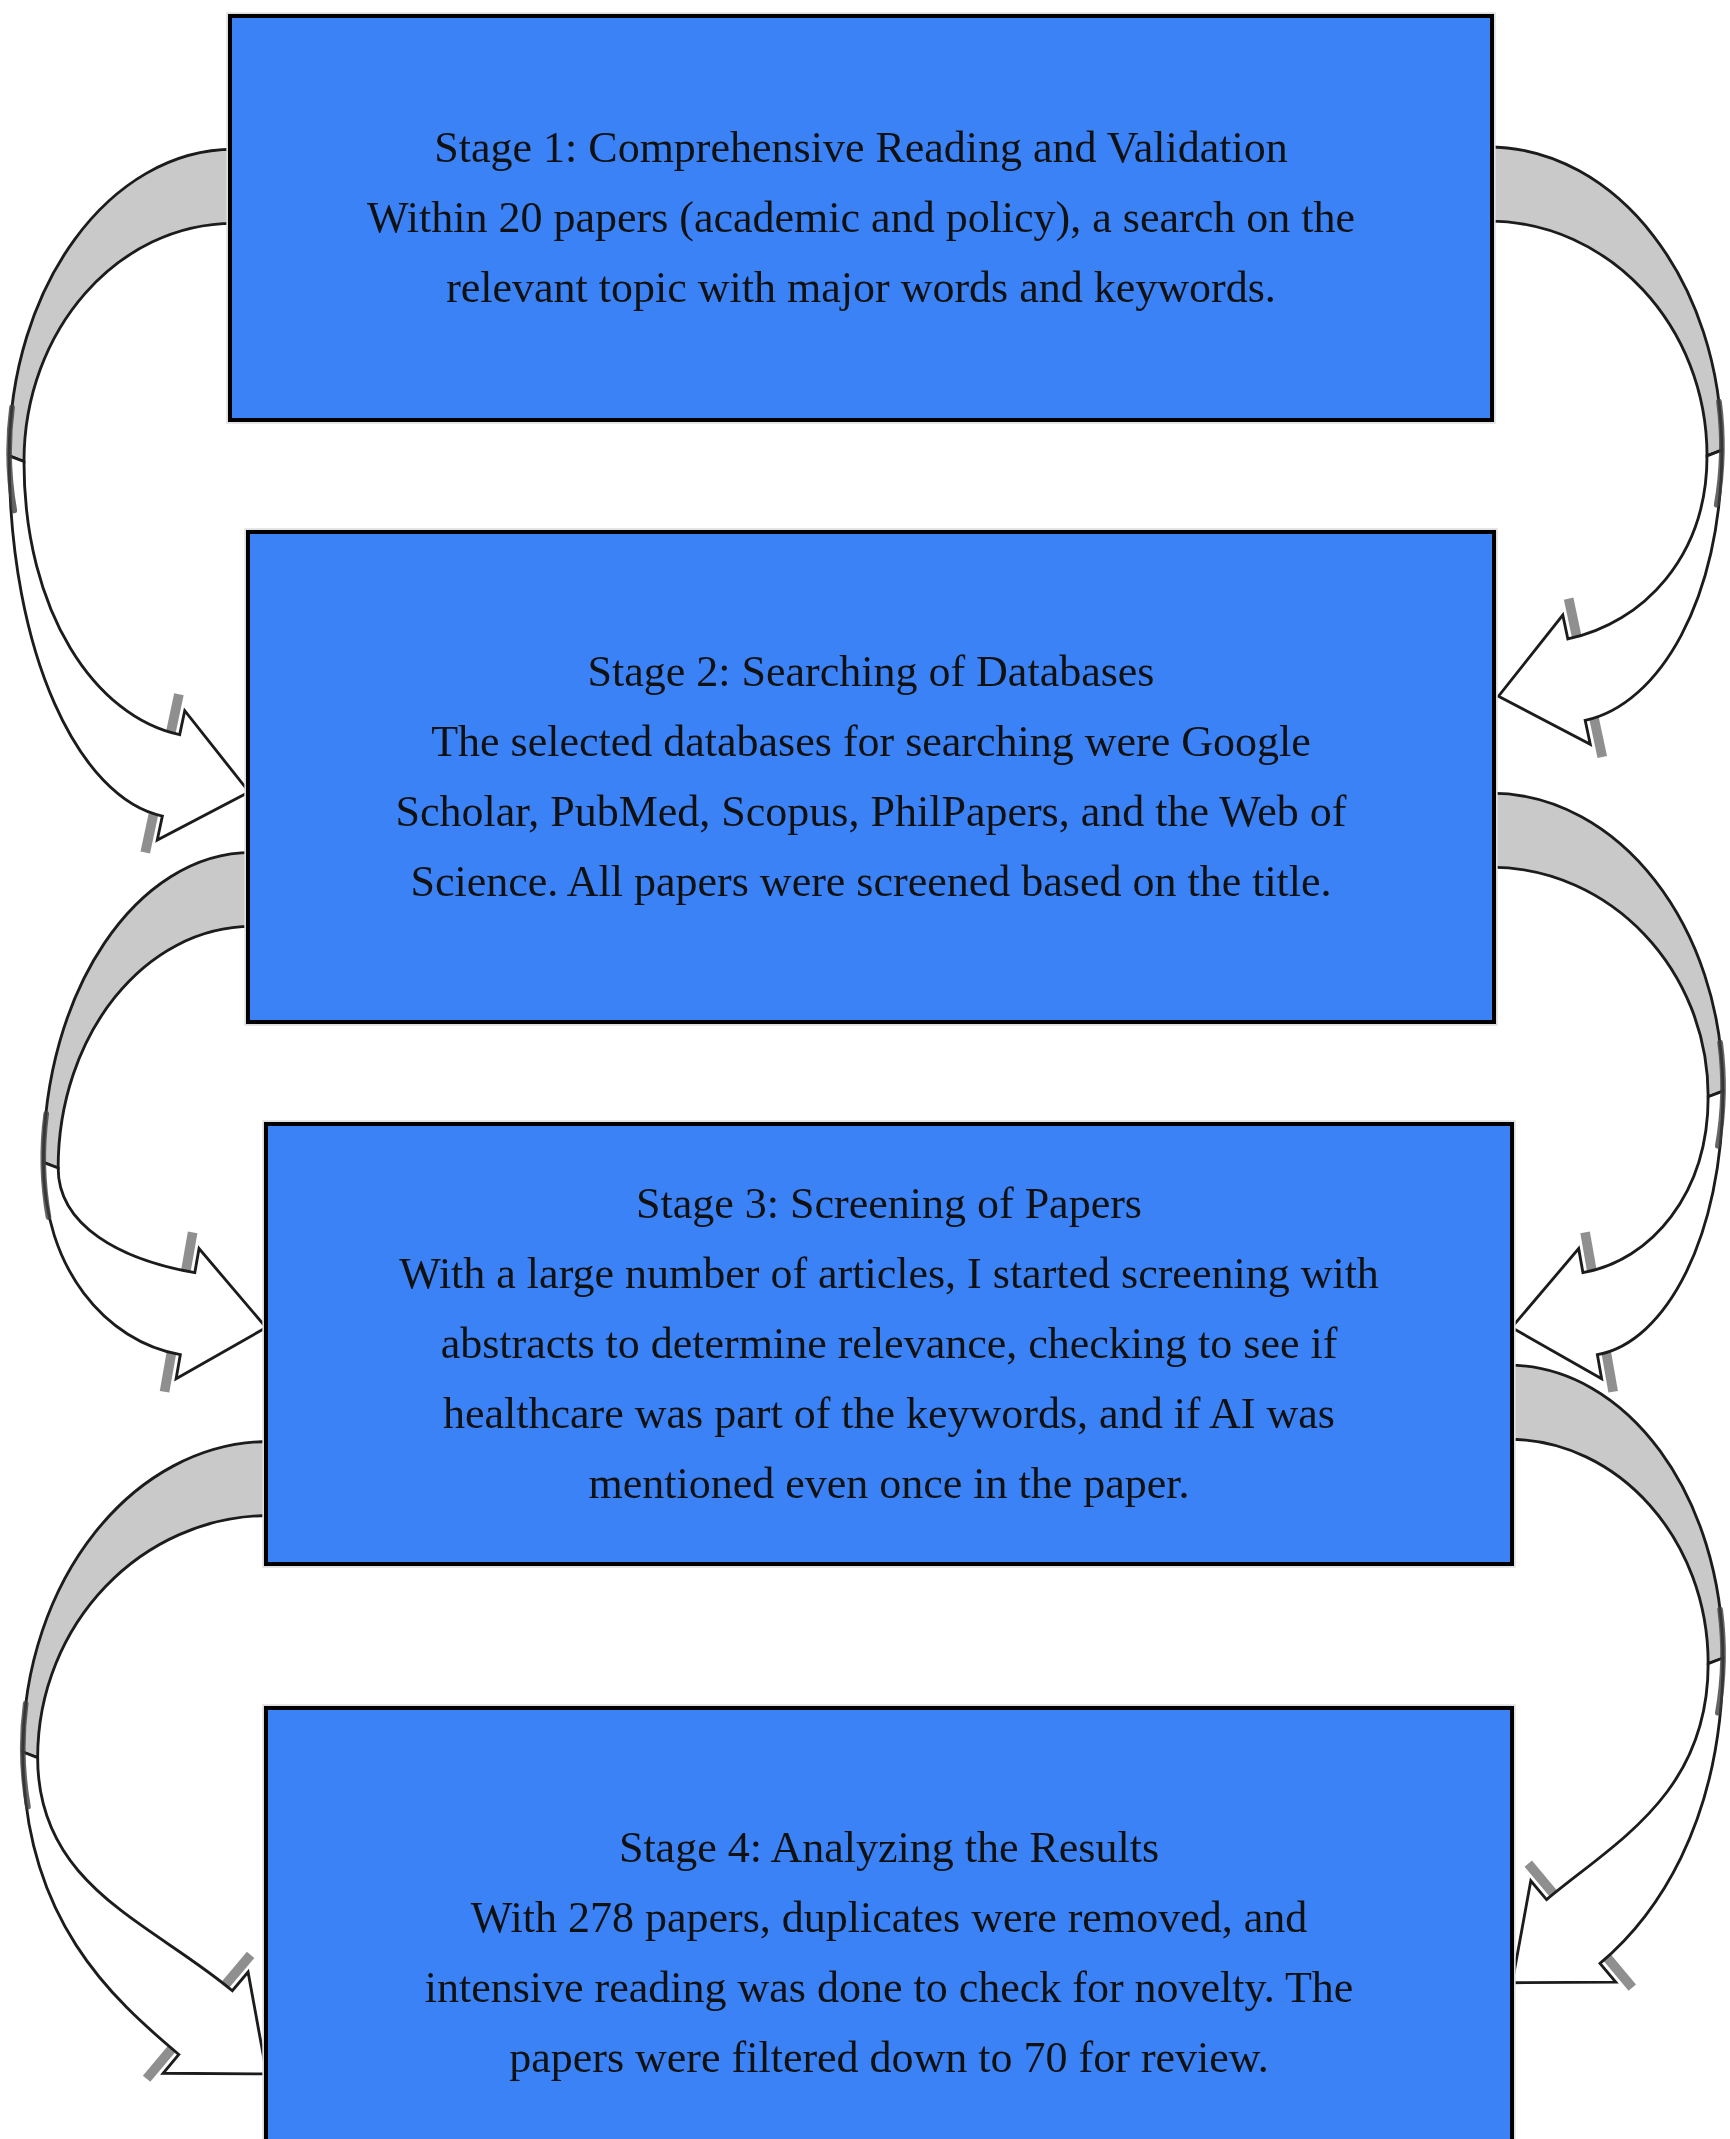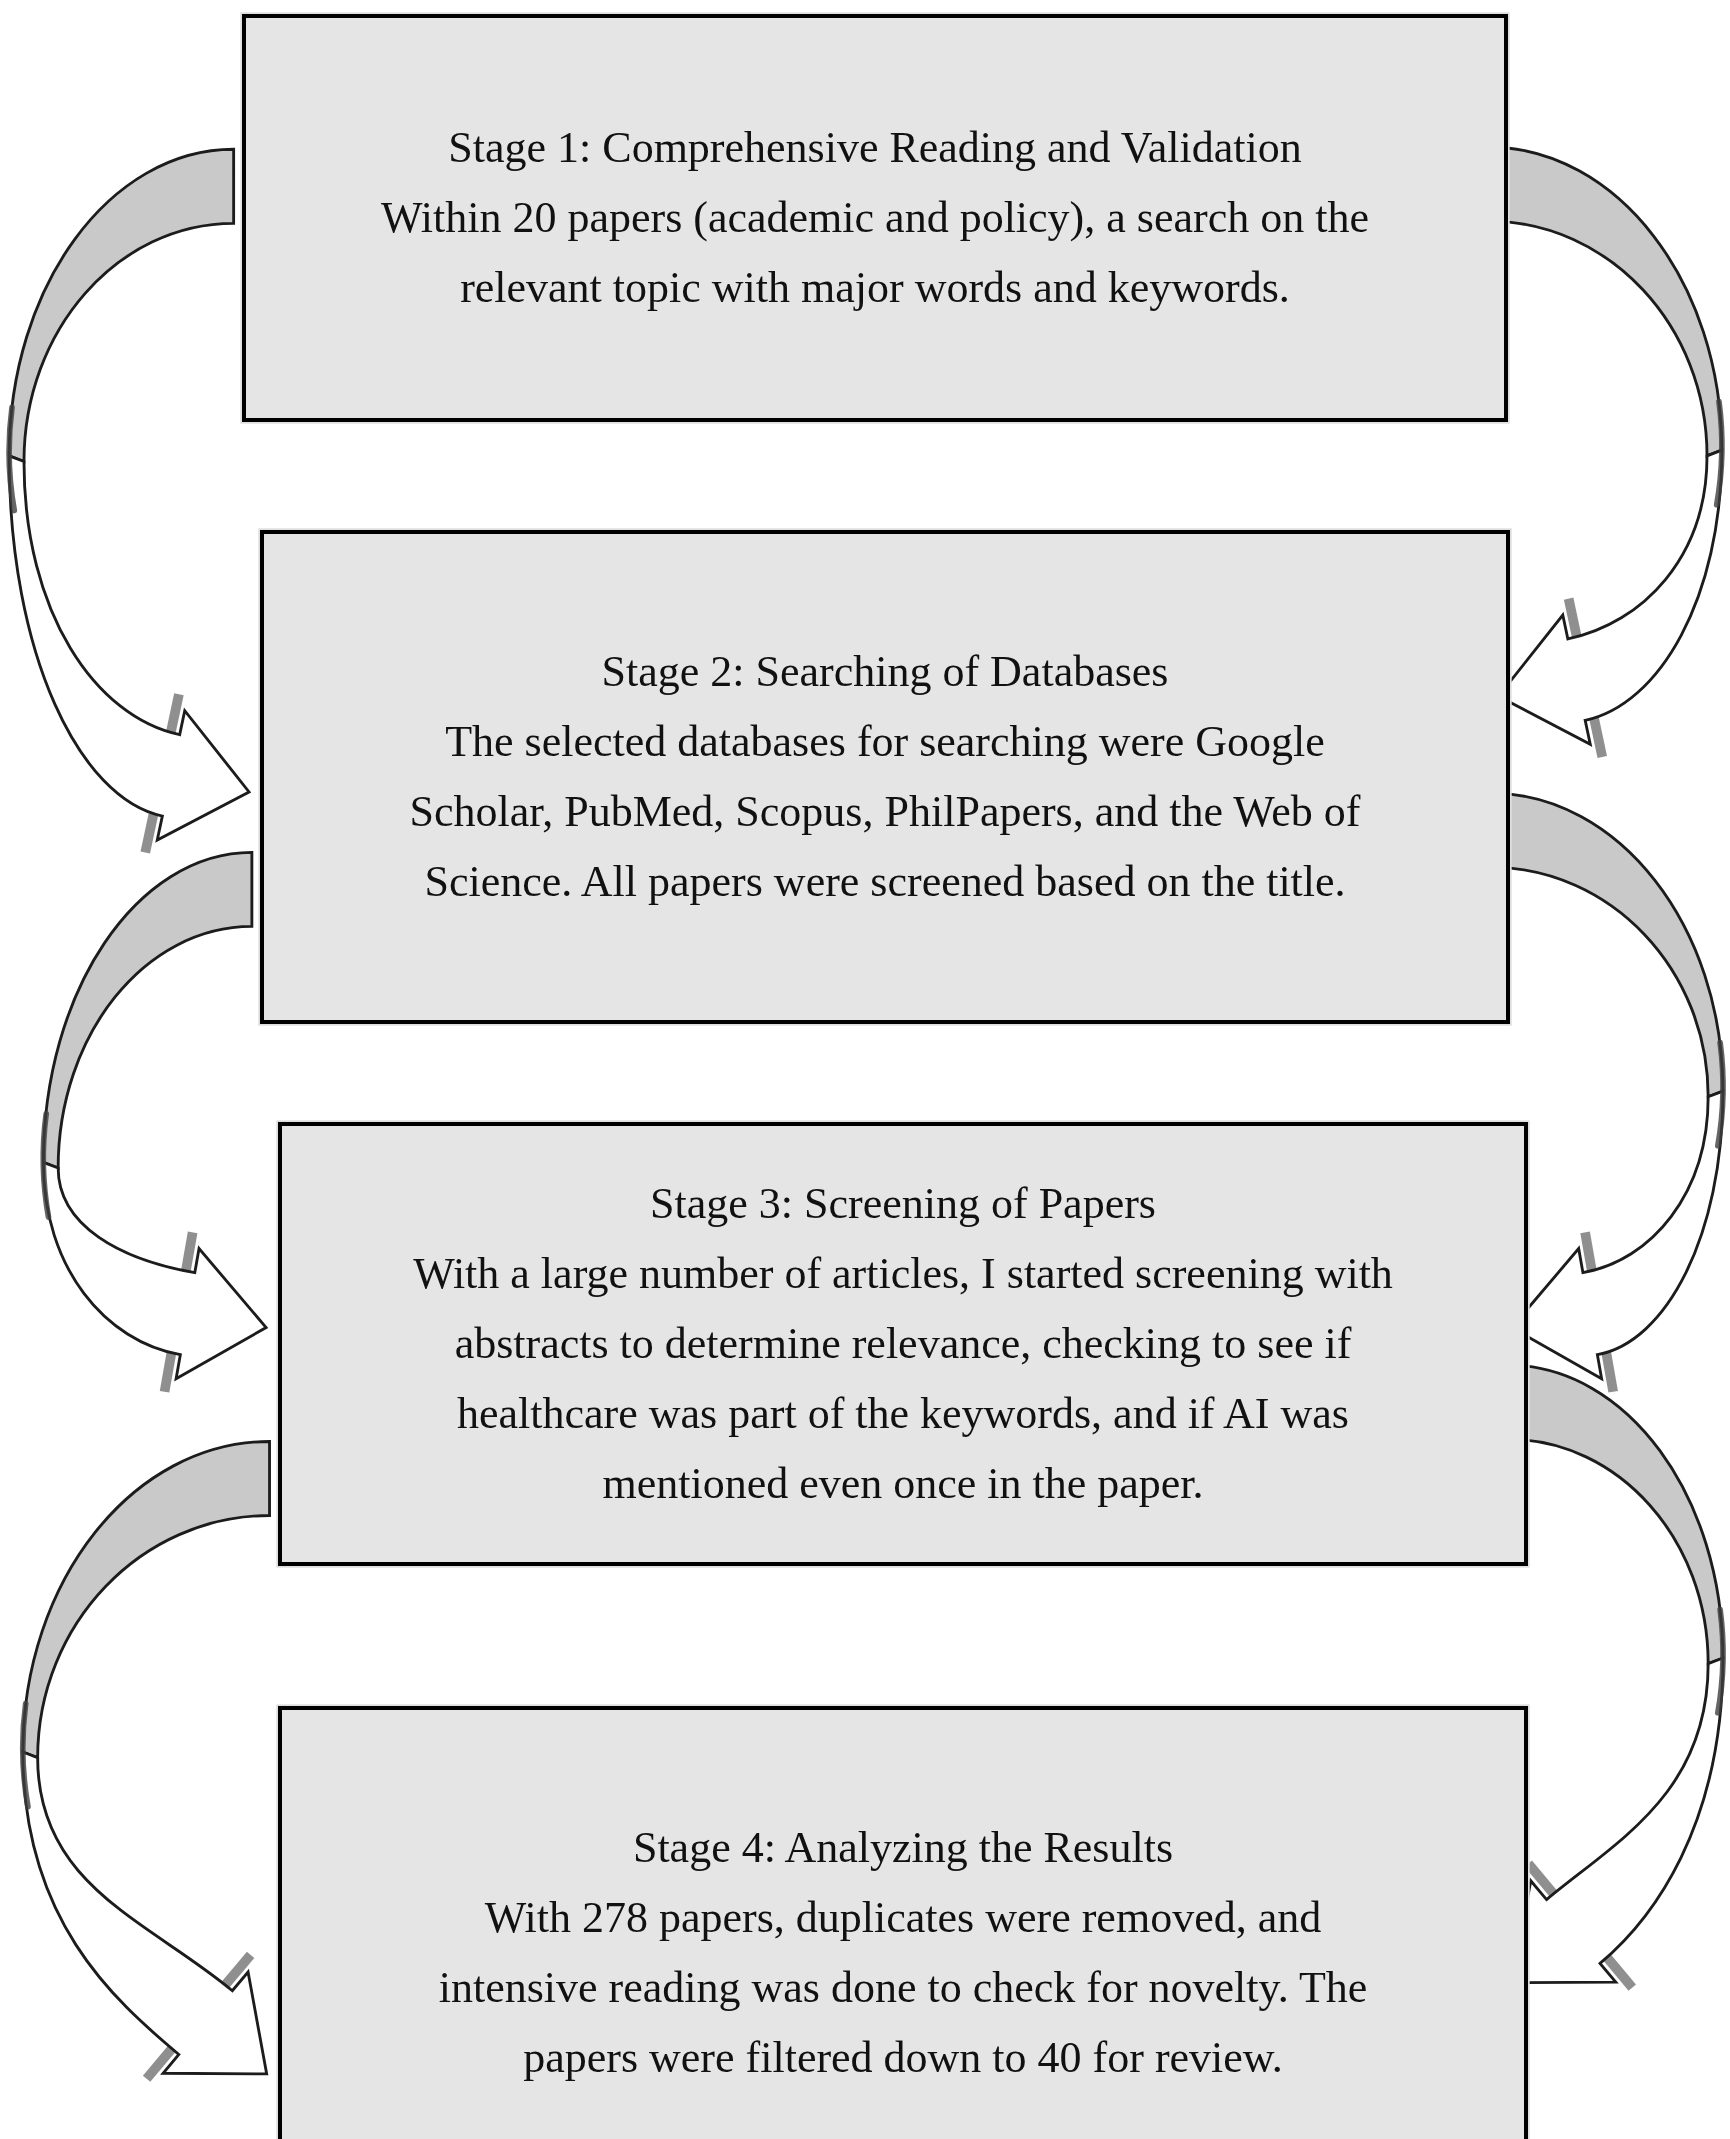--- a/index.html
+++ b/index.html
@@ -1,22 +1,22 @@
 <!DOCTYPE html>
 <html style="font-size:9px"><head>
 <meta charset="utf-8">
 <title>Flowchart</title>
 <style>
   html,body{margin:0;padding:0;background:#ffffff;}
   #canvas{position:relative;width:1731px;height:2140px;background:#ffffff;overflow:hidden;
           font-family:"Liberation Serif","DejaVu Serif",serif;}
   #arrows{position:absolute;left:0;top:0;z-index:1;}
-  .stage-box{position:absolute;box-sizing:border-box;background:#e5e5e5;border:4px solid #000000;
+  .stage-box{position:absolute;box-sizing:border-box;background:#3b82f6;border:4px solid #000000;
              box-shadow:0 0 0 1.7px #dedede;display:flex;align-items:center;justify-content:center;
-             z-index:2;margin-left:14px;}
+             z-index:2;}
   .stage-text{width:100%;text-align:center;font-size:44px;line-height:70px;color:#111111;}
   .txt-line{white-space:nowrap;}
   #box1{left:228px;top:13.7px;width:1266px;height:408px;}
   #box2{left:246px;top:530px;width:1250px;height:494px;}
   #box3{left:264px;top:1122px;width:1250px;height:444px;}
   #box4{left:264px;top:1706px;width:1250px;height:493px;}
 </style>
 </head>
 <body>
 
@@ -92,18 +92,18 @@
       <div class="txt-line">healthcare was part of the keywords, and if AI was</div>
       <div class="txt-line">mentioned even once in the paper.</div>
     </div>
   </div>
 
   <div class="stage-box" id="box4">
     <div class="stage-text">
       <div class="txt-line">Stage 4: Analyzing the Results</div>
       <div class="txt-line">With 278 papers, duplicates were removed, and</div>
       <div class="txt-line">intensive reading was done to check for novelty. The</div>
-      <div class="txt-line">papers were filtered down to 40 for review.</div>
+      <div class="txt-line">papers were filtered down to 70 for review.</div>
     </div>
   </div>
 
 </div>
 
 
 </body></html>

